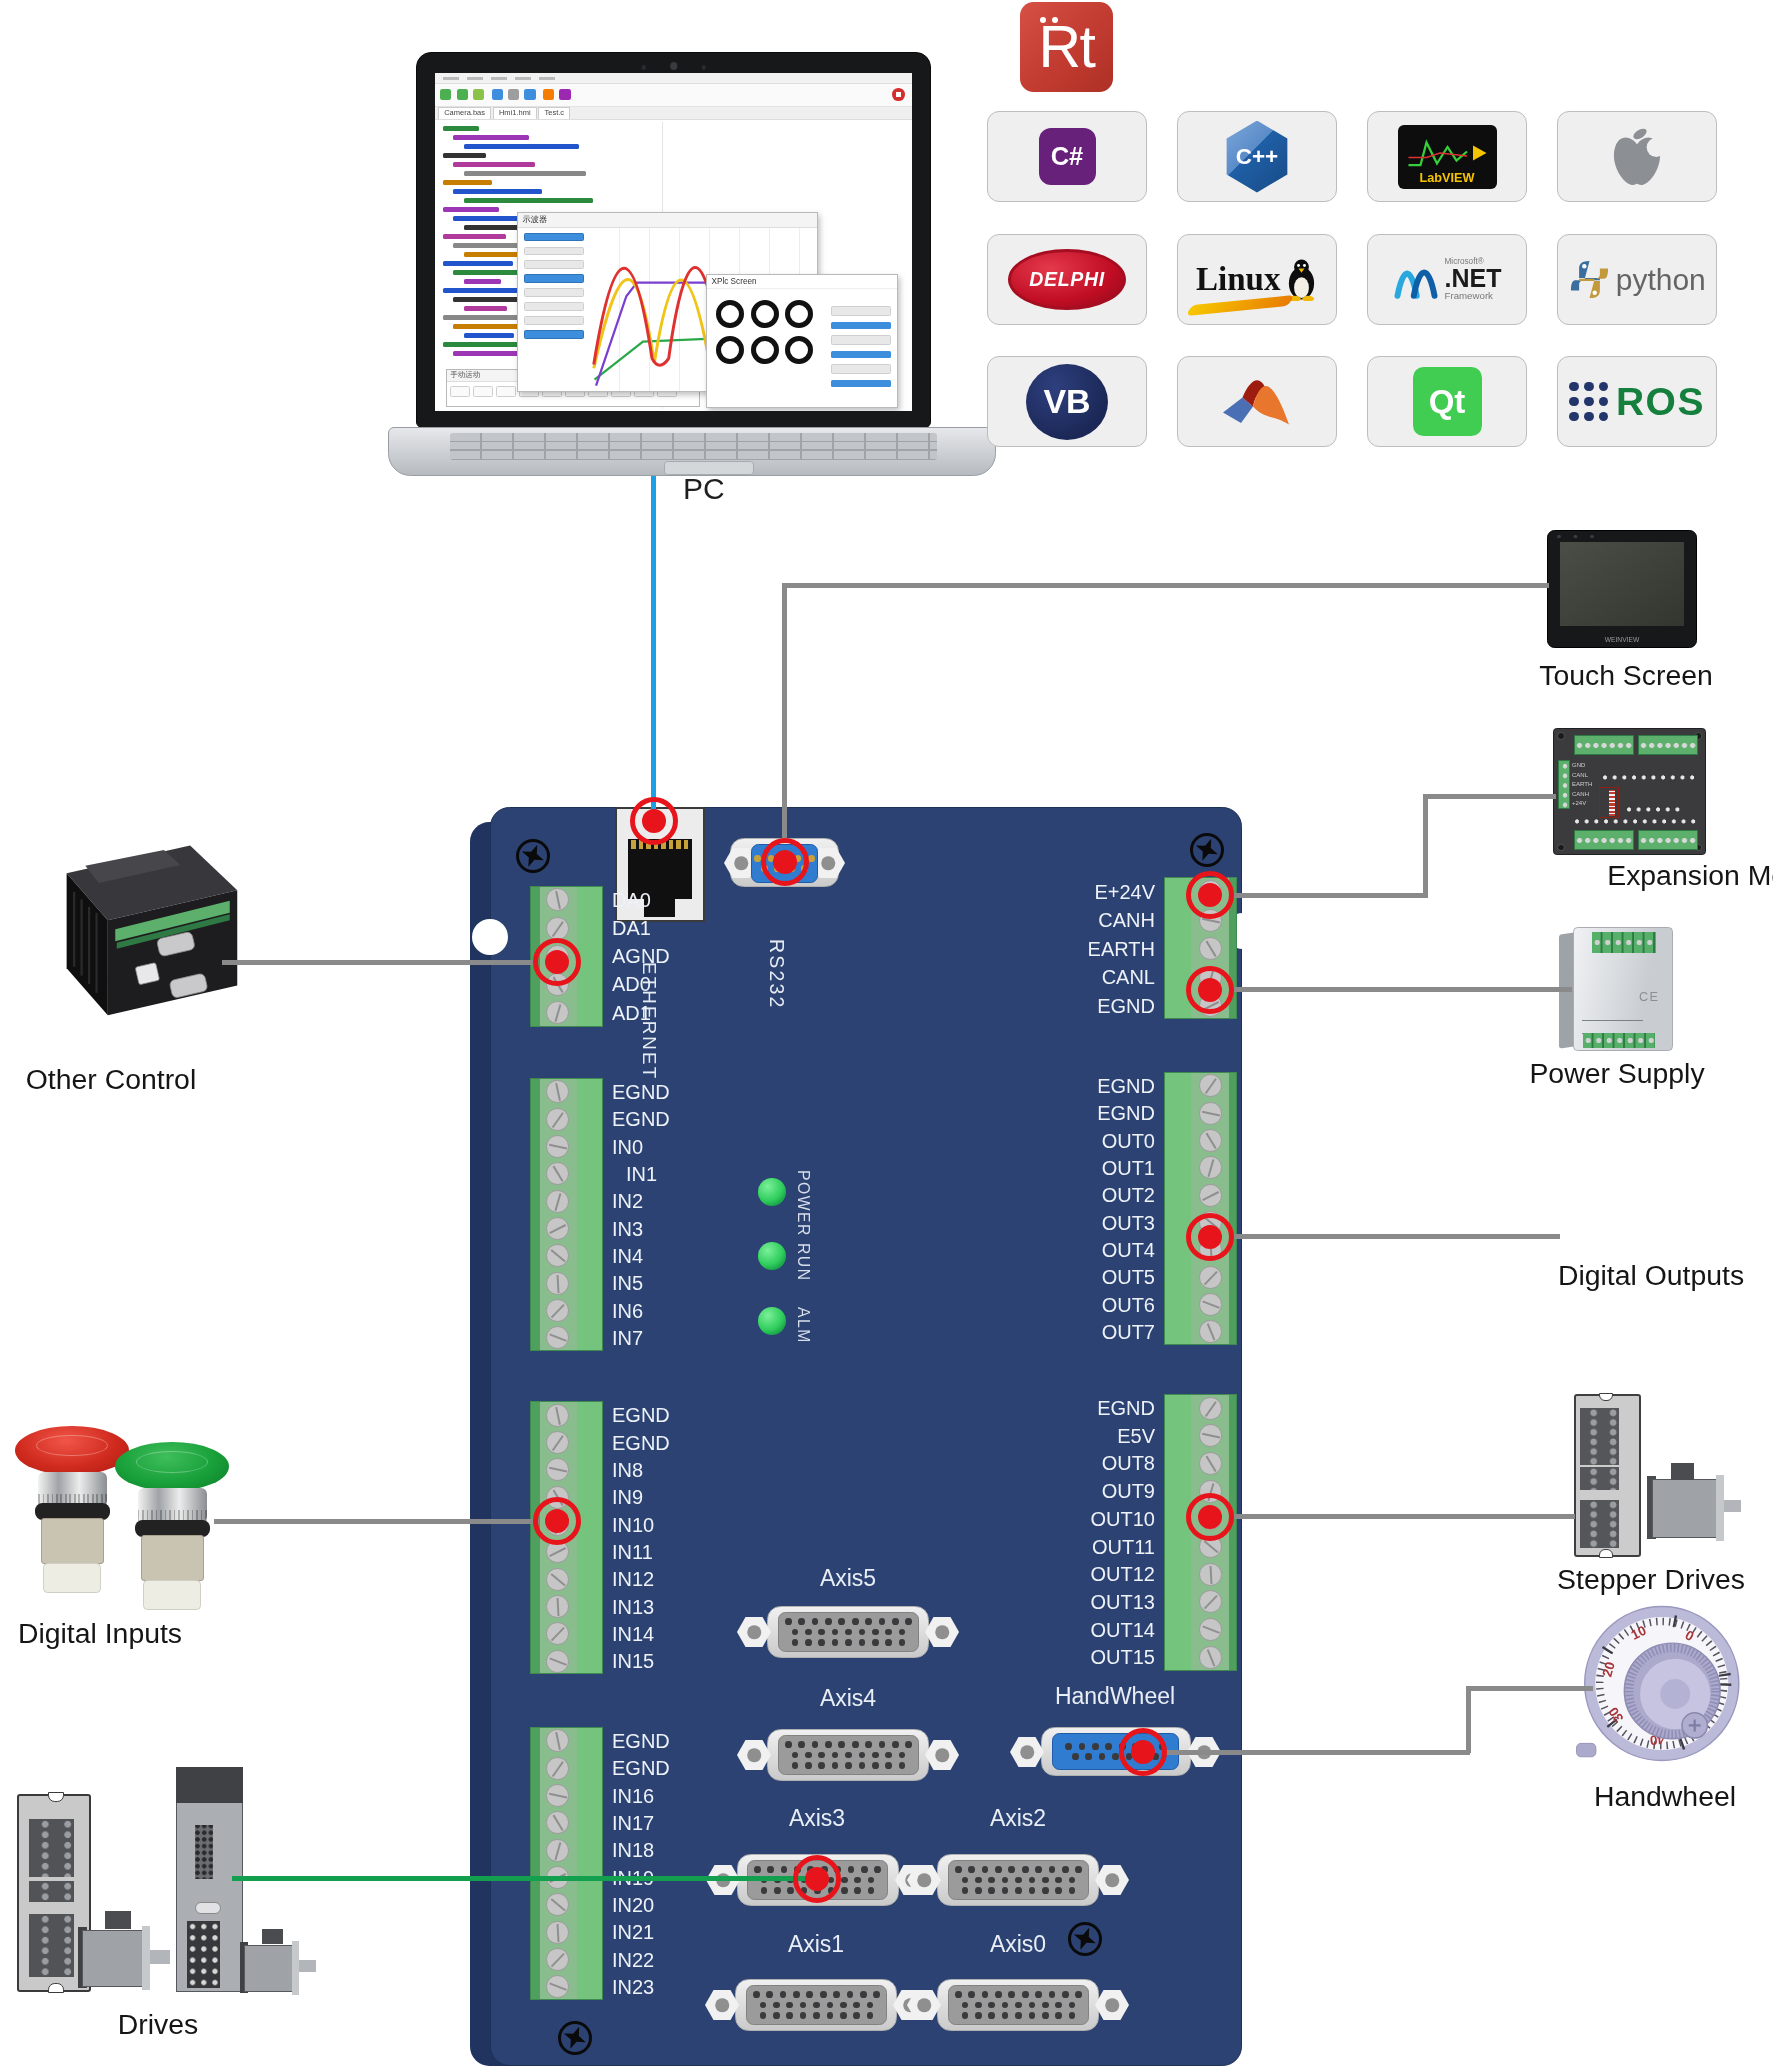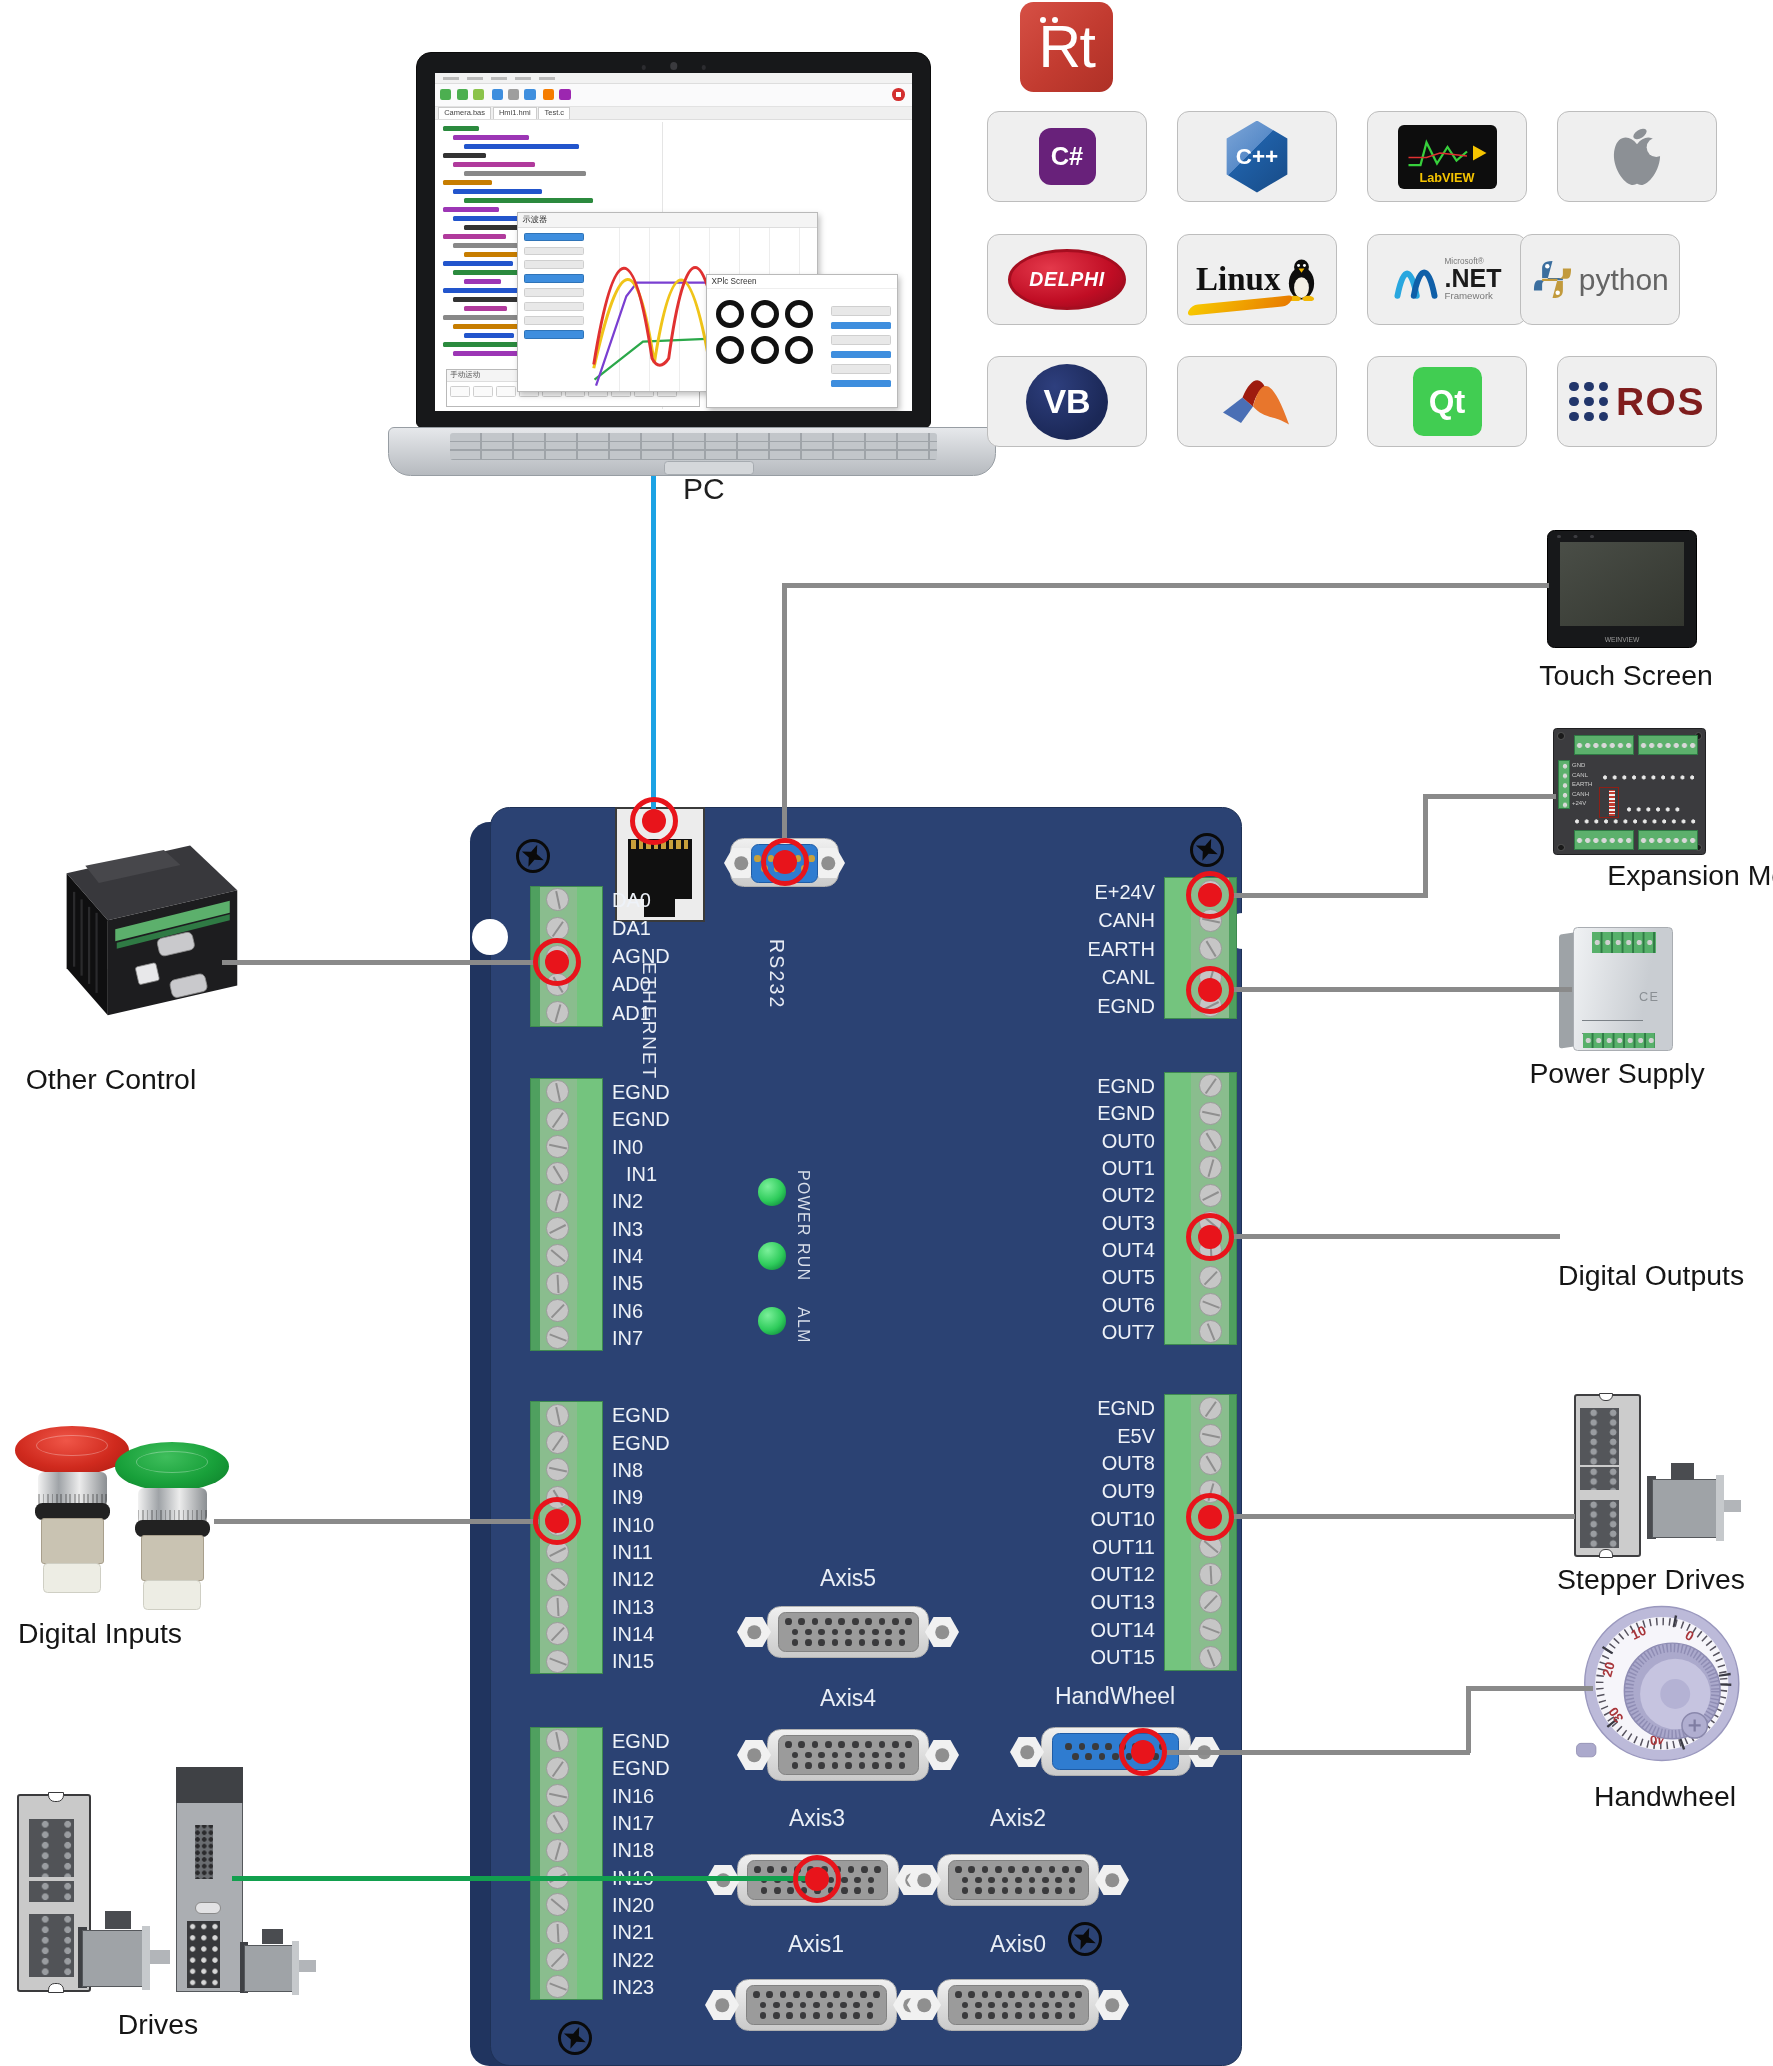--- a/index.html
+++ b/index.html
@@ -166,21 +166,21 @@
   .ic-dotnet .fw{font-size:9.7px;color:#777;}
   .ic-python{display:flex;align-items:center;gap:4.5px;}
   .ic-python .word{font-size:30px;color:#646464;}
   .ic-vb{width:82px;height:76px;border-radius:50%;background:radial-gradient(circle at 35% 30%,#2E3F7E,#1B2857 70%);
         color:#fff;font-size:34px;font-weight:bold;display:flex;align-items:center;justify-content:center;}
   .ic-qt{width:69px;height:69px;border-radius:10.5px;background:#41CD52;color:#fff;font-size:33px;
         font-weight:bold;display:flex;align-items:center;justify-content:center;}
   .ic-ros{display:flex;align-items:center;gap:7.5px;}
   .ros-dots{display:grid;grid-template-columns:repeat(3,9.7px);gap:5.2px;}
   .ros-dots i{width:9.7px;height:9.7px;border-radius:50%;background:#22366B;}
-  .ic-ros span{font-size:39px;font-weight:bold;color:#7f1d1d;letter-spacing:1.5px;}
+  .ic-ros span{font-size:39px;font-weight:bold;color:#15803d;letter-spacing:1.5px;}
 
   
   .dev-touch{position:absolute;left:1547px;top:530px;width:150px;height:118px;background:#17181A;
         border:1.5px solid #000;border-radius:7.5px;box-sizing:border-box;z-index:4;}
   .dev-touch .scr{position:absolute;left:12px;top:10.5px;width:124px;height:84px;
         background:linear-gradient(145deg,#4A4E47,#33362F);}
   .dev-touch .logo{position:absolute;left:0;right:0;bottom:4.5px;text-align:center;font-size:6.7px;color:#9a9a9a;}
   .dev-touch::before{content:"";position:absolute;left:9px;top:3.7px;width:3.7px;height:3.7px;border-radius:50%;
         background:#3c3c40;box-shadow:16.5px 0 0 #3c3c40,33px 0 0 #3c3c40;}
 
@@ -459,21 +459,21 @@
         <path d="M6,48 C14,8 24,8 32,48" fill="none" stroke="#29A7DF" stroke-width="8" stroke-linecap="round"></path>
         <path d="M28,48 C36,6 48,6 56,48" fill="none" stroke="#0F5FA8" stroke-width="8" stroke-linecap="round"></path>
       </svg>
       <div class="txt">
         <span class="ms">Microsoft®</span>
         <span class="net">.NET</span>
         <span class="fw">Framework</span>
       </div>
     </div>
   </div>
-  <div class="card" style="left:1520px;top:234px;">
+  <div class="card" style="left:1557px;top:234px;">
     <div class="ic-python">
       <svg width="43" height="43" viewBox="0 0 58 58">
         <path d="M29,4 C16,4 15,10 15,15 L15,27 L43,27 L43,30 L10,30 C4,30 4,40 4,44 L15,44 L15,36 C15,31 19,30 22,30" fill="#3B6E9E"></path>
         <path d="M29,54 C42,54 43,48 43,43 L43,31 L15,31 L15,28 L48,28 C54,28 54,18 54,14 L43,14 L43,22 C43,27 39,28 36,28" fill="#C29A3C"></path>
         <circle cx="22" cy="11" r="3" fill="#fff"></circle>
           <circle cx="36" cy="47" r="3" fill="#fff"></circle>
       </svg>
       <span class="word">python</span>
     </div>
   </div>

